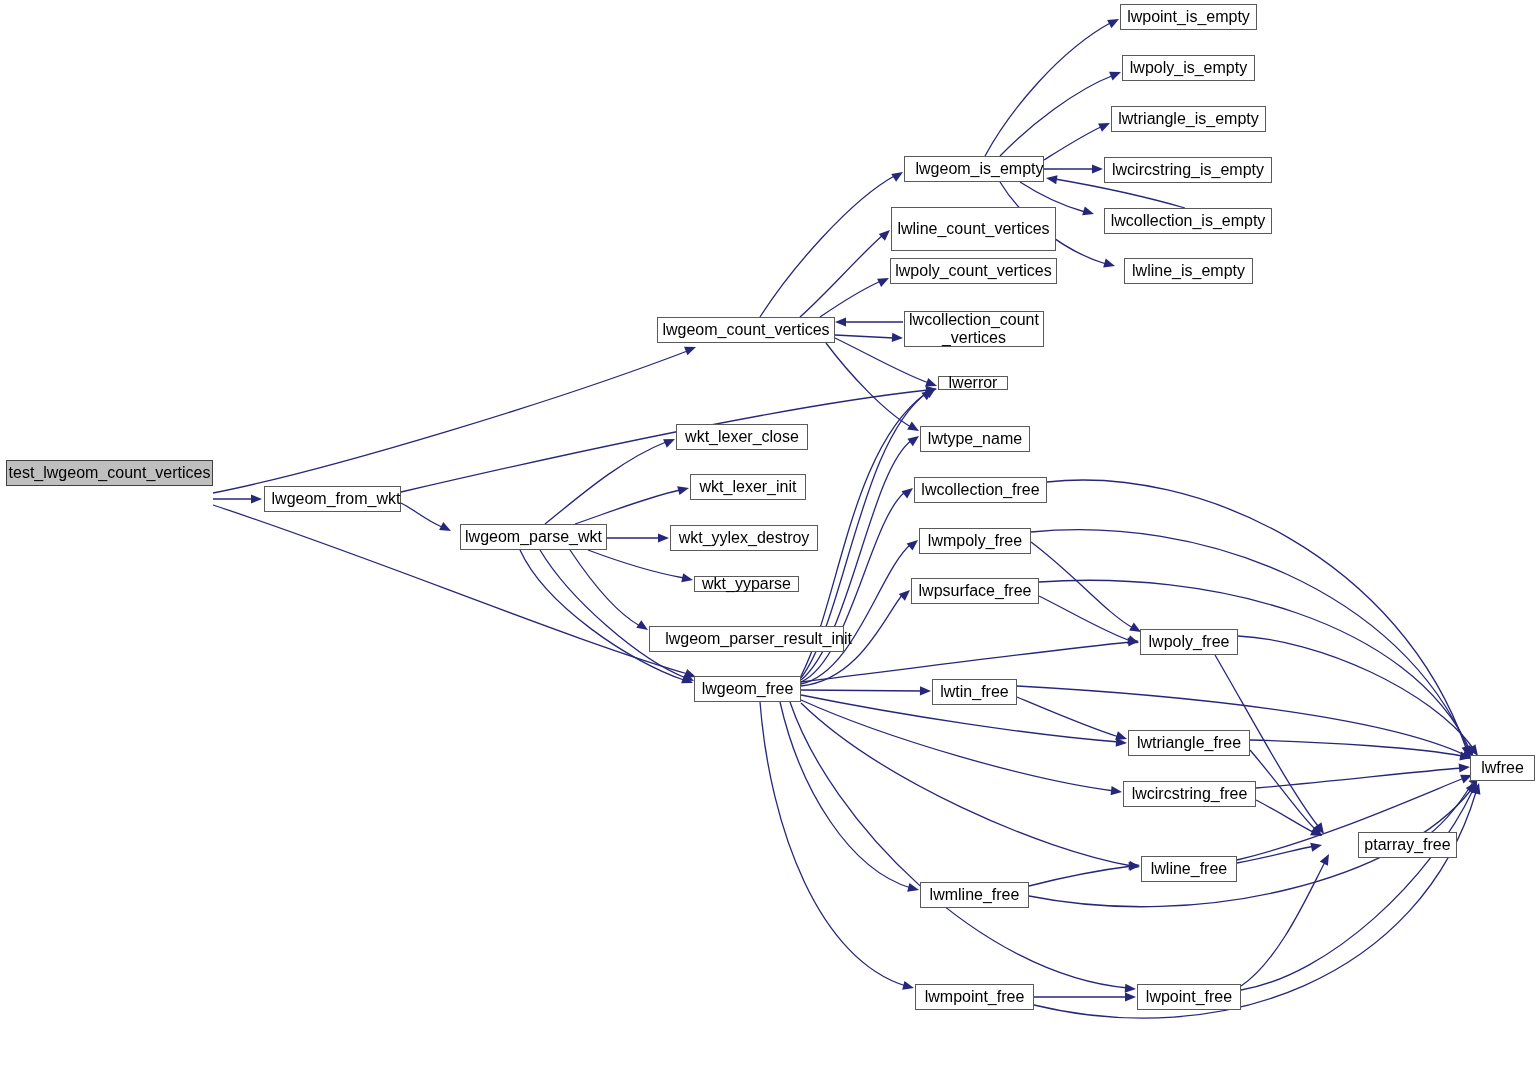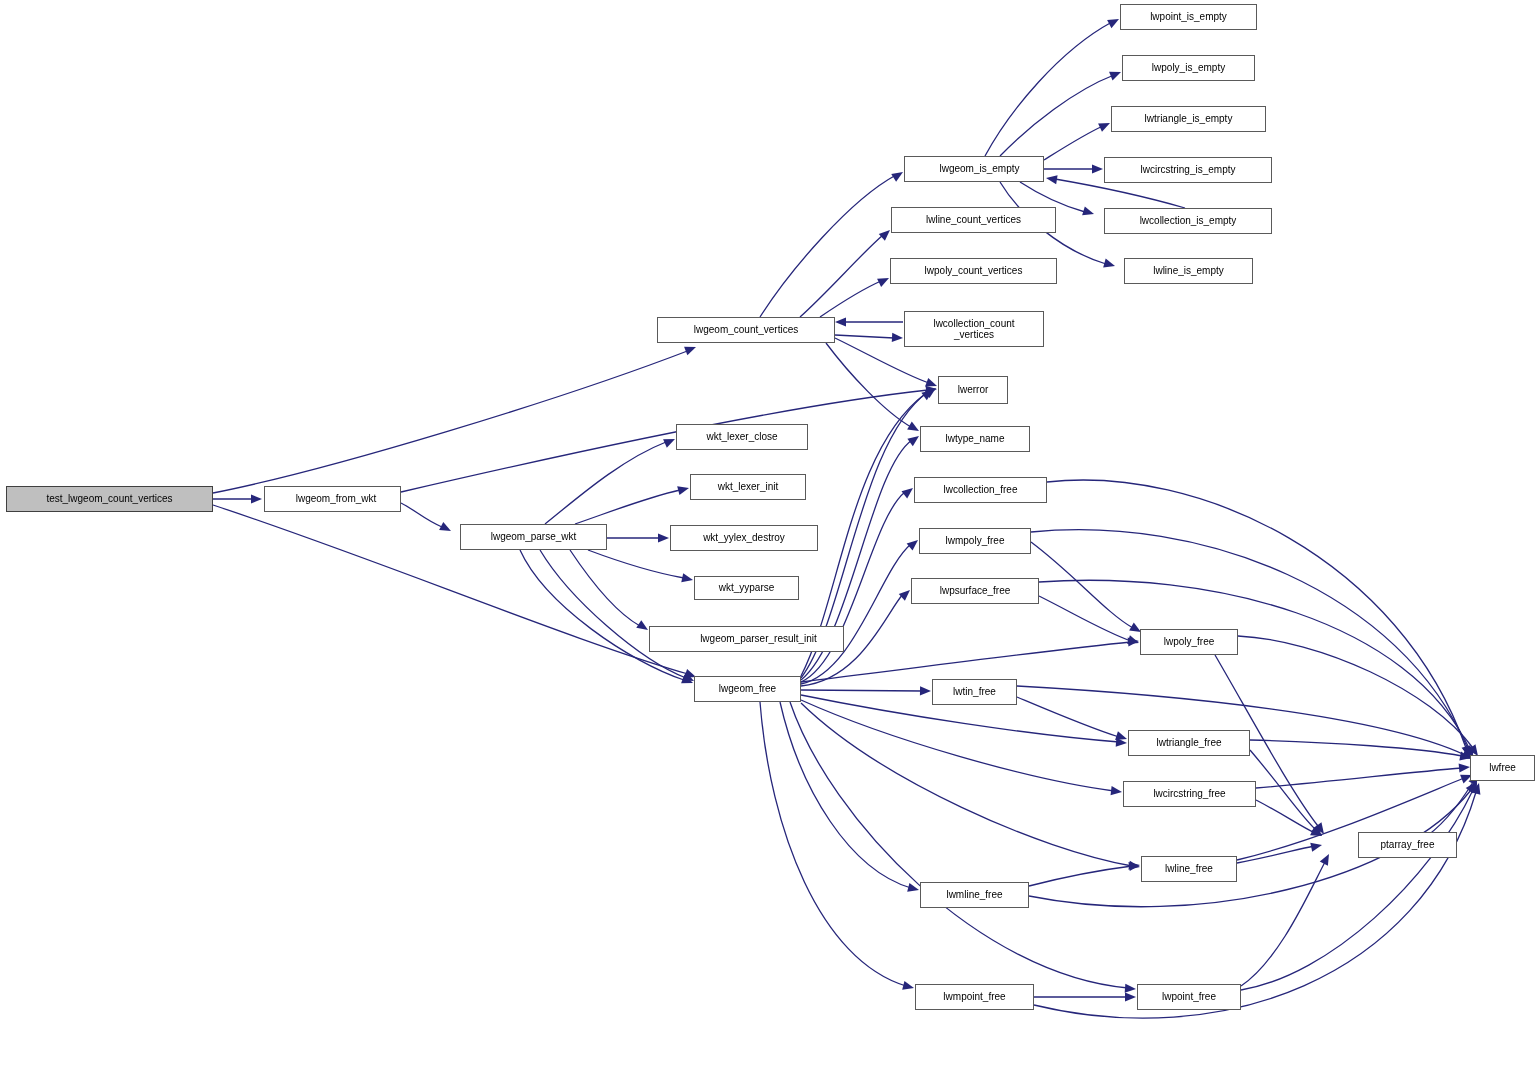--- a/index.html
+++ b/index.html
@@ -21,21 +21,21 @@
     top: 0;
     width: 1539px;
     height: 1066px;
   }
   .node {
     position: absolute;
     box-sizing: border-box;
     border: 1px solid #5a5a5a;
     background: #ffffff;
     color: #000000;
-    font-size: 10px;
+    font-size: 16px;
     line-height: 1.05;
     display: flex;
     align-items: center;
     justify-content: center;
     text-align: center;
     white-space: pre;
     z-index: 2;
   }
   .node.highlight {
     background: #bfbfbf;
@@ -173,36 +173,36 @@
         <polygon points="0,0 -11,-4.6 -11,4.6" transform="translate(1140,865) rotate(-8)"></polygon>
         <polygon points="0,0 -11,-4.6 -11,4.6" transform="translate(1476,782) rotate(-53)"></polygon>
         <polygon points="0,0 -11,-4.6 -11,4.6" transform="translate(1136,997) rotate(0)"></polygon>
         <polygon points="0,0 -11,-4.6 -11,4.6" transform="translate(1479,783) rotate(-74)"></polygon>
         <polygon points="0,0 -11,-4.6 -11,4.6" transform="translate(1477,782) rotate(-65)"></polygon>
         <polygon points="0,0 -11,-4.6 -11,4.6" transform="translate(1329,854) rotate(-62)"></polygon>
         <polygon points="0,0 -11,-4.6 -11,4.6" transform="translate(1478,774) rotate(-60)"></polygon>
       </g>
   </svg>
   <div id="node-layer">
-      <div class="node highlight" style="left: 6px; top: 486px; width: 207px; height: 26px; text-align: right;">test_lwgeom_count_vertices</div>
+      <div class="node highlight" style="left: 6px; top: 460px; width: 207px; height: 26px; text-align: right;">test_lwgeom_count_vertices</div>
       <div class="node" style="left: 264px; top: 486px; width: 137px; height: 26px; padding-left: 7px;">lwgeom_from_wkt</div>
       <div class="node" style="left: 460px; top: 524px; width: 147px; height: 26px;">lwgeom_parse_wkt</div>
       <div class="node" style="left: 657px; top: 317px; width: 178px; height: 26px;">lwgeom_count_vertices</div>
       <div class="node" style="left: 676px; top: 424px; width: 132px; height: 26px;">wkt_lexer_close</div>
       <div class="node" style="left: 690px; top: 474px; width: 116px; height: 26px;">wkt_lexer_init</div>
       <div class="node" style="left: 670px; top: 525px; width: 148px; height: 26px;">wkt_yylex_destroy</div>
-      <div class="node" style="left: 694px; top: 576px; width: 105px; height: 24px;">wkt_yyparse</div>
+      <div class="node" style="left: 694px; top: 576px; width: 105px; height: 16px;">wkt_yyparse</div>
       <div class="node" style="left: 649px; top: 626px; width: 195px; height: 26px; padding-left: 24px;">lwgeom_parser_result_init</div>
       <div class="node" style="left: 694px; top: 676px; width: 107px; height: 26px;">lwgeom_free</div>
       <div class="node" style="left: 904px; top: 156px; width: 140px; height: 26px; padding-left: 11px;">lwgeom_is_empty</div>
-      <div class="node" style="left: 891px; top: 207px; width: 165px; height: 26px;">lwline_count_vertices</div>
+      <div class="node" style="left: 891px; top: 207px; width: 165px; height: 44px;">lwline_count_vertices</div>
       <div class="node" style="left: 890px; top: 258px; width: 167px; height: 26px;">lwpoly_count_vertices</div>
       <div class="node two-line" style="left: 904px; top: 311px; width: 140px; height: 36px;">lwcollection_count
 _vertices</div>
-      <div class="node" style="left: 938px; top: 376px; width: 70px; height: 28px;">lwerror</div>
+      <div class="node" style="left: 938px; top: 376px; width: 70px; height: 14px;">lwerror</div>
       <div class="node" style="left: 920px; top: 426px; width: 110px; height: 26px;">lwtype_name</div>
       <div class="node" style="left: 914px; top: 477px; width: 133px; height: 26px;">lwcollection_free</div>
       <div class="node" style="left: 919px; top: 528px; width: 112px; height: 26px;">lwmpoly_free</div>
       <div class="node" style="left: 911px; top: 578px; width: 128px; height: 26px;">lwpsurface_free</div>
       <div class="node" style="left: 932px; top: 679px; width: 85px; height: 26px;">lwtin_free</div>
       <div class="node" style="left: 920px; top: 882px; width: 109px; height: 26px;">lwmline_free</div>
       <div class="node" style="left: 915px; top: 984px; width: 119px; height: 26px;">lwmpoint_free</div>
       <div class="node" style="left: 1120px; top: 4px; width: 137px; height: 26px;">lwpoint_is_empty</div>
       <div class="node" style="left: 1122px; top: 55px; width: 133px; height: 26px;">lwpoly_is_empty</div>
       <div class="node" style="left: 1111px; top: 106px; width: 155px; height: 26px;">lwtriangle_is_empty</div>

